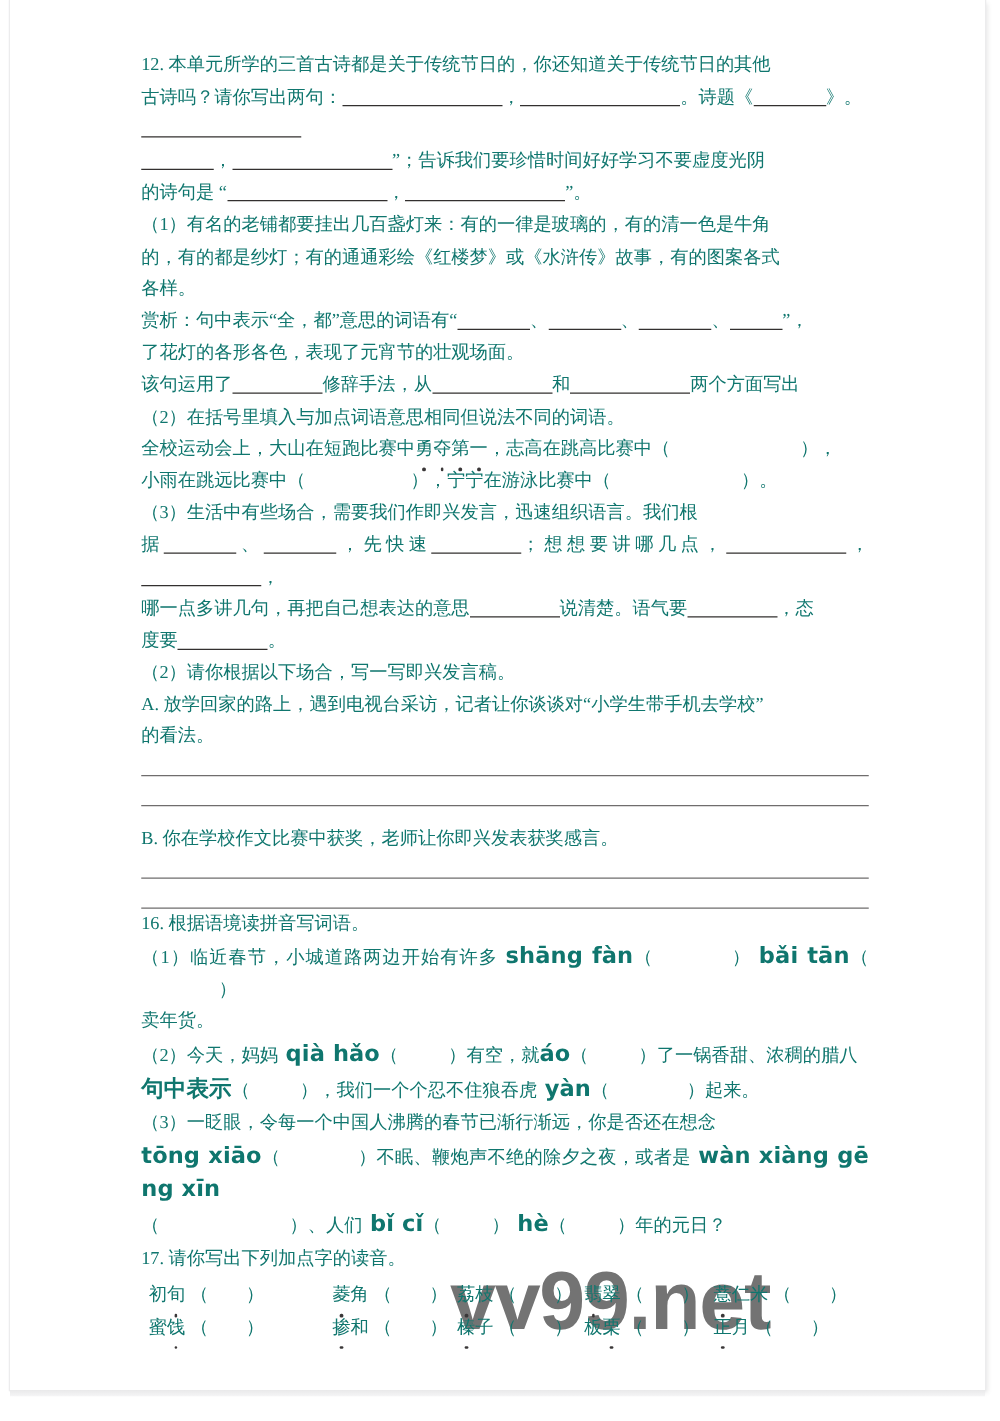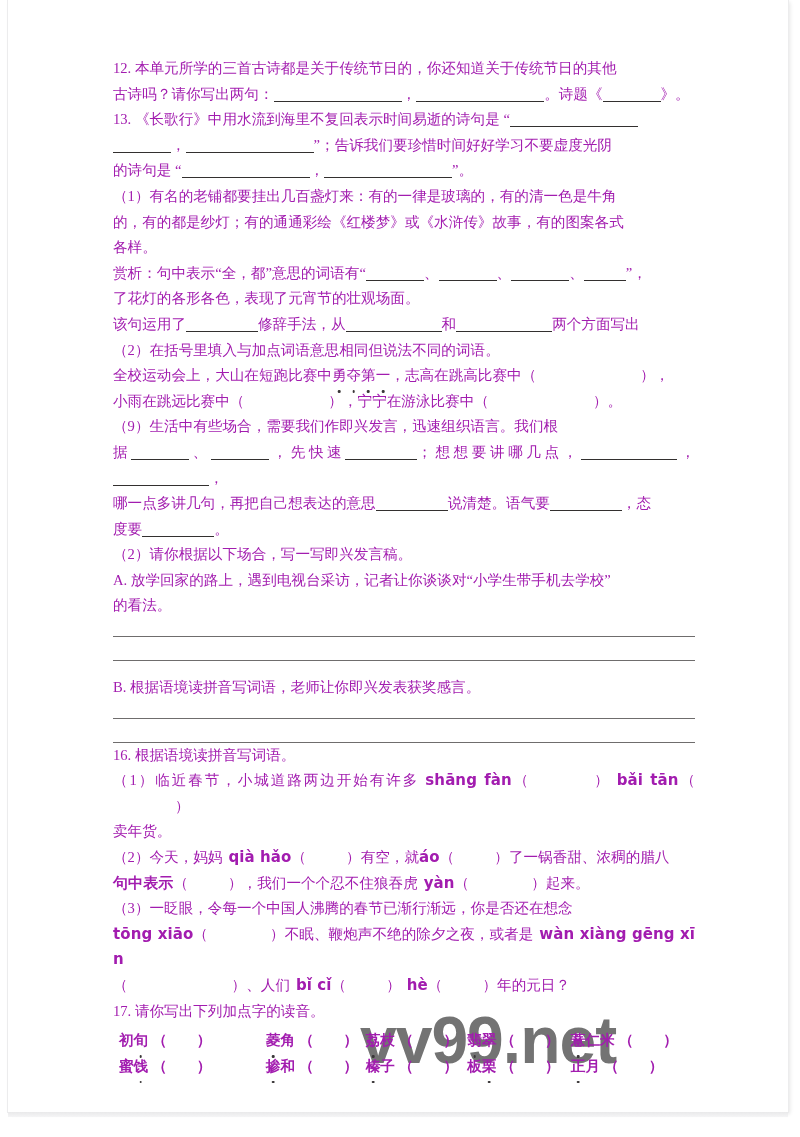--- a/index.html
+++ b/index.html
@@ -48,26 +48,26 @@
     color: #737373;
     white-space: nowrap;
     z-index: 0;
     user-select: none;
   }
 
   
   #content {
     position: absolute;
     left: 105px;
-    top: 56px;
+    top: 40px;
     width: 582px;
     z-index: 2;
     font-size: 14.6px;
     line-height: 25.6px;
-    color: #a21caf;
+    color: #0f766e;
     text-align: justify;
   }
 
   .line {
     margin: 0;
     white-space: pre-wrap;
     word-break: break-all;
   }
 
   
@@ -112,41 +112,40 @@
     transform: translateX(-50%);
     width: 2.6px;
     height: 2.6px;
     border-radius: 50%;
     background: #3a3738;
   }
 
   
   .py {
     font-family: "DejaVu Sans", "Liberation Sans", sans-serif;
-    font-size: 15px;
+    font-size: 18px;
     font-weight: 600;
     letter-spacing: 0.1px;
   }
 
   
   #reading-table {
     margin-top: 4px;
     width: 578px;
   }
   .rt-row {
     display: flex;
     align-items: baseline;
     height: 25.6px;
   }
   .rt-cell {
     display: flex;
     align-items: baseline;
     white-space: nowrap;
     font-size: 14.6px;
-    font-weight: bold;
   }
   .rt-c0 { width: 108px; padding-left: 6px; }
   .rt-c1 { width: 108px; margin-left: 47px; }
   .rt-c2 { width: 110px; align-items: flex-end; }
   .rt-c3 { width: 112px; }
   .rt-c4 { width: 130px; }
   .rt-word { display: inline-block; }
   .rt-paren { display:inline-block; margin-left: 4px; }
   .rt-paren .gapin { display:inline-block; width: 30px; }
 
@@ -157,50 +156,50 @@
 
 <div id="page-sheet">
 
   <div id="watermark">vv99.net</div>
 
   <div id="content">
 
     <div class="line">12. 本单元所学的三首古诗都是关于传统节日的，你还知道关于传统节日的其他</div>
     <div class="line"><span>古诗吗？请你写出两句：</span><span class="bl bl-xl"></span><span>，</span><span class="bl bl-xl"></span><span>。诗题《</span><span class="bl bl-s"></span><span>》。</span></div>
 
-    <div class="line"><span>13. 《长歌行》中用水流到海里不复回表示时间易逝的诗句是 “</span><span class="bl bl-xl"></span></div>
+    <div class="line"><span class="bl bl-xl"></span></div>
     <div class="line"><span class="bl bl-s"></span><span>，</span><span class="bl bl-xl"></span><span>”；告诉我们要珍惜时间好好学习不要虚度光阴</span></div>
     <div class="line"><span>的诗句是 “</span><span class="bl bl-xl"></span><span>，</span><span class="bl bl-xl"></span><span>”。</span></div>
 
     <div class="line">（1）有名的老铺都要挂出几百盏灯来：有的一律是玻璃的，有的清一色是牛角</div>
     <div class="line">的，有的都是纱灯；有的通通彩绘《红楼梦》或《水浒传》故事，有的图案各式</div>
     <div class="line">各样。</div>
 
     <div class="line"><span>赏析：句中表示“全，都”意思的词语有“</span><span class="bl bl-s"></span><span>、</span><span class="bl bl-s"></span><span>、</span><span class="bl bl-s"></span><span>、</span><span class="bl bl-xs"></span><span>”，</span></div>
 
     <div class="line">了花灯的各形各色，表现了元宵节的壮观场面。</div>
 
     <div class="line"><span>该句运用了</span><span class="bl bl-m"></span><span>修辞手法，从</span><span class="bl bl-l"></span><span>和</span><span class="bl bl-l"></span><span>两个方面写出</span></div>
 
     <div class="line">（2）在括号里填入与加点词语意思相同但说法不同的词语。</div>
     <div class="line"><span>全校运动会上，大山在短跑比赛中</span><span><span class="dot">勇</span><span class="dot">夺</span><span class="dot">第</span><span class="dot">一</span></span><span>，志高在跳高比赛中（</span><span class="gap-xl"></span><span>），</span></div>
     <div class="line"><span>小雨在跳远比赛中（</span><span class="gap-l"></span><span>），宁宁在游泳比赛中（</span><span class="gap-xl"></span><span>）。</span></div>
 
-    <div class="line">（9）生活中有些场合，需要我们作即兴发言，迅速组织语言。我们根</div>
+    <div class="line">（3）生活中有些场合，需要我们作即兴发言，迅速组织语言。我们根</div>
     <div class="line"><span>据</span><span class="bl bl-s"></span><span>、</span><span class="bl bl-s"></span><span>，先快速</span><span class="bl bl-m"></span><span>；想想要讲哪几点，</span><span class="bl bl-l"></span><span>，</span><span class="bl bl-l"></span><span>，</span></div>
     <div class="line"><span>哪一点多讲几句，再把自己想表达的意思</span><span class="bl bl-m"></span><span>说清楚。语气要</span><span class="bl bl-m"></span><span>，态</span></div>
     <div class="line"><span>度要</span><span class="bl bl-m"></span><span>。</span></div>
 
     <div class="line">（2）请你根据以下场合，写一写即兴发言稿。</div>
     <div class="line">A. 放学回家的路上，遇到电视台采访，记者让你谈谈对“小学生带手机去学校”</div>
     <div class="line">的看法。</div>
     <div class="ruled first"></div>
     <div class="ruled second"></div>
 
-    <div class="line" style="margin-top:14px">B. 根据语境读拼音写词语，老师让你即兴发表获奖感言。</div>
+    <div class="line" style="margin-top:14px">B. 你在学校作文比赛中获奖，老师让你即兴发表获奖感言。</div>
     <div class="ruled first"></div>
     <div class="ruled second"></div>
 
     <div class="line" style="">16. 根据语境读拼音写词语。</div>
 
     <div class="line"><span>（1）临近春节，小城道路两边开始有许多</span><span class="sp2"></span><span class="py">shāng fàn</span><span>（</span><span class="gap-m"></span><span>）</span><span class="sp2"></span><span class="py">bǎi tān</span><span>（</span><span class="gap-m"></span><span>）</span></div>
     <div class="line">卖年货。</div>
 
     <div class="line"><span>（2）今天，妈妈</span><span class="sp2"></span><span class="py">qià hǎo</span><span>（</span><span class="gap-s"></span><span>）有空，就</span><span class="py">áo</span><span>（</span><span class="gap-s"></span><span>）了一锅香甜、浓稠的腊八</span></div>
     <div class="line"><span class="py">句中表示</span><span>（</span><span class="gap-s"></span><span>），我们一个个忍不住狼吞虎</span><span class="sp2"></span><span class="py">yàn</span><span>（</span><span class="gap-m"></span><span>）起来。</span></div>

